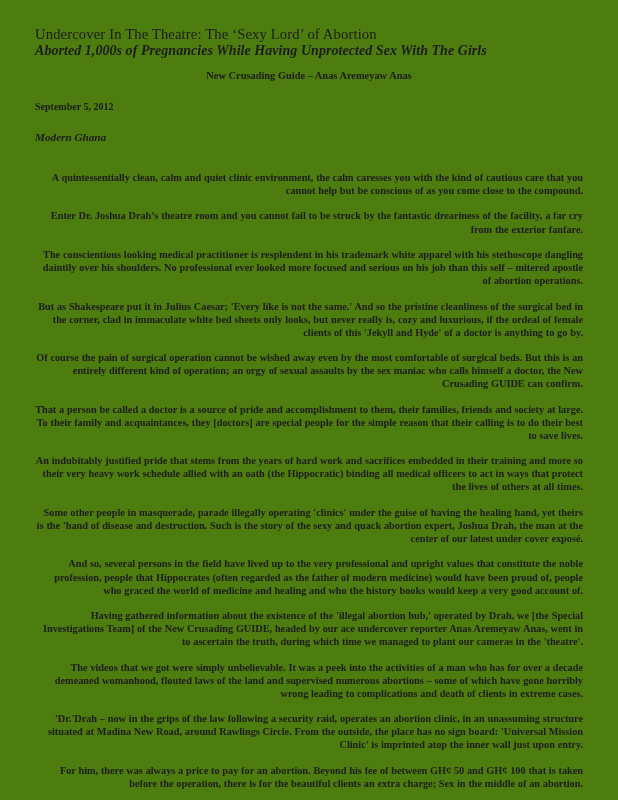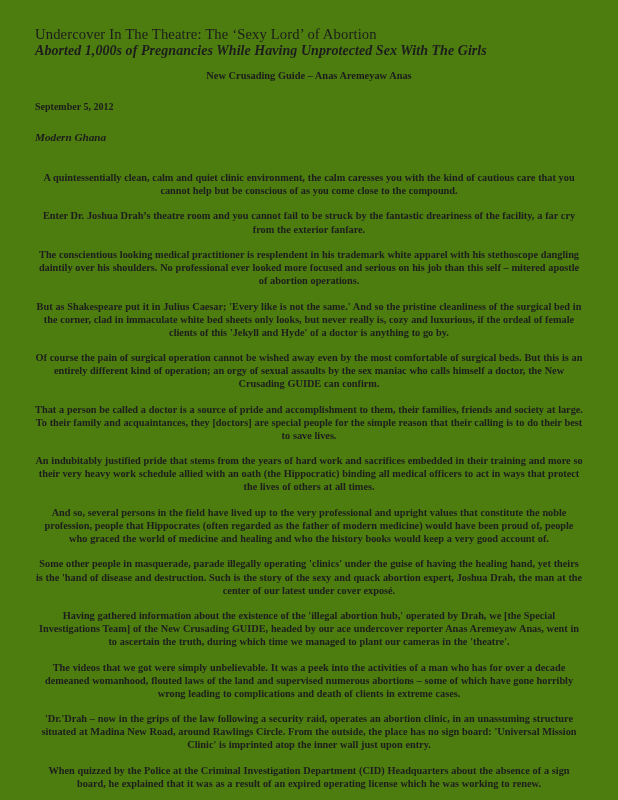--- a/index.html
+++ b/index.html
@@ -67,21 +67,21 @@
     font-style: italic;
   }
   .body-copy {
     margin-top: 27px;
   }
   .para {
     font-size: 10.3px;
     line-height: 13.1px;
     font-weight: 700;
     color: #1d1d1d;
-    text-align: center;
+    text-align: right;
     margin: 0 0 12.3px 0;
     letter-spacing: -0.02px;
     word-spacing: 0.25px;
   }
   .para:last-child {
     margin-bottom: 0;
   }
 </style>
 </head>
 <body>
@@ -99,22 +99,21 @@
   <div class="doc-source">Modern Ghana</div>
 
   <div class="body-copy">
     <p class="para">A quintessentially clean, calm and quiet clinic environment, the calm caresses you with the kind of cautious care that you cannot help but be conscious of as you come close to the compound.</p>
     <p class="para">Enter Dr. Joshua Drah’s theatre room and you cannot fail to be struck by the fantastic dreariness of the facility, a far cry from the exterior fanfare.</p>
     <p class="para">The conscientious looking medical practitioner is resplendent in his trademark white apparel with his stethoscope dangling daintily over his shoulders. No professional ever looked more focused and serious on his job than this self – mitered apostle of abortion operations.</p>
     <p class="para">But as Shakespeare put it in Julius Caesar; 'Every like is not the same.' And so the pristine cleanliness of the surgical bed in the corner, clad in immaculate white bed sheets only looks, but never really is, cozy and luxurious, if the ordeal of female clients of this 'Jekyll and Hyde' of a doctor is anything to go by.</p>
     <p class="para">Of course the pain of surgical operation cannot be wished away even by the most comfortable of surgical beds. But this is an entirely different kind of operation; an orgy of sexual assaults by the sex maniac who calls himself a doctor, the New Crusading GUIDE can confirm.</p>
     <p class="para">That a person be called a doctor is a source of pride and accomplishment to them, their families, friends and society at large. To their family and acquaintances, they [doctors] are special people for the simple reason that their calling is to do their best to save lives.</p>
     <p class="para">An indubitably justified pride that stems from the years of hard work and sacrifices embedded in their training and more so their very heavy work schedule allied with an oath (the Hippocratic) binding all medical officers to act in ways that protect the lives of others at all times.</p>
+    <p class="para">Some other people in masquerade, parade illegally operating 'clinics' under the guise of having the healing hand, yet theirs is the 'hand of disease and destruction. Such is the story of the sexy and quack abortion expert, Joshua Drah, the man at the center of our latest under cover exposé.</p>
     <p class="para">And so, several persons in the field have lived up to the very professional and upright values that constitute the noble profession, people that Hippocrates (often regarded as the father of modern medicine) would have been proud of, people who graced the world of medicine and healing and who the history books would keep a very good account of.</p>
-    <p class="para">Some other people in masquerade, parade illegally operating 'clinics' under the guise of having the healing hand, yet theirs is the 'hand of disease and destruction. Such is the story of the sexy and quack abortion expert, Joshua Drah, the man at the center of our latest under cover exposé.</p>
     <p class="para">Having gathered information about the existence of the 'illegal abortion hub,' operated by Drah, we [the Special Investigations Team] of the New Crusading GUIDE, headed by our ace undercover reporter Anas Aremeyaw Anas, went in to ascertain the truth, during which time we managed to plant our cameras in the 'theatre'.</p>
     <p class="para">The videos that we got were simply unbelievable. It was a peek into the activities of a man who has for over a decade demeaned womanhood, flouted laws of the land and supervised numerous abortions – some of which have gone horribly wrong leading to complications and death of clients in extreme cases.</p>
     <p class="para">'Dr.'Drah – now in the grips of the law following a security raid, operates an abortion clinic, in an unassuming structure situated at Madina New Road, around Rawlings Circle. From the outside, the place has no sign board: 'Universal Mission Clinic' is imprinted atop the inner wall just upon entry.</p>
-    <p class="para">When quizzed by the Police at the Criminal Investigation Department (CID) Headquarters about the absence of a sign board, he explained that it was as a result of an expired operating license which he was working to renew.</p>
     <p class="para">For him, there was always a price to pay for an abortion. Beyond his fee of between GH¢ 50 and GH¢ 100 that is taken before the operation, there is for the beautiful clients an extra charge; Sex in the middle of an abortion.</p>
   </div>
 
 </div>
 
 </body></html>

